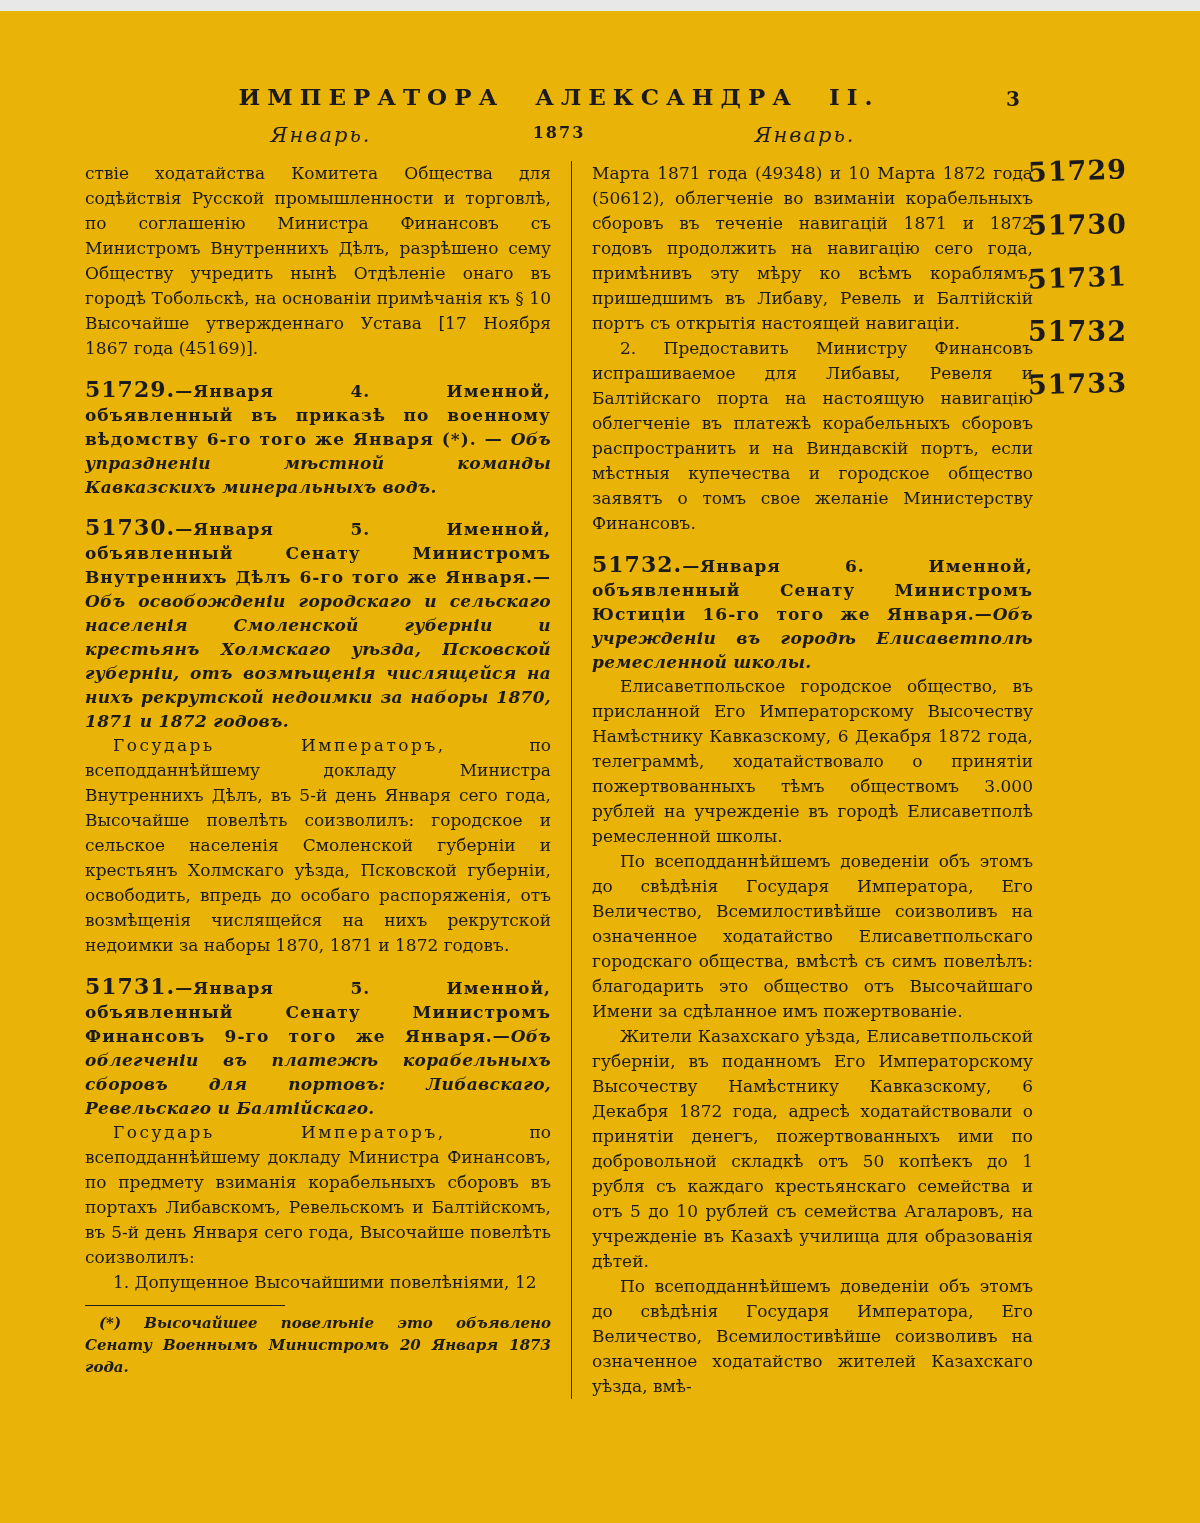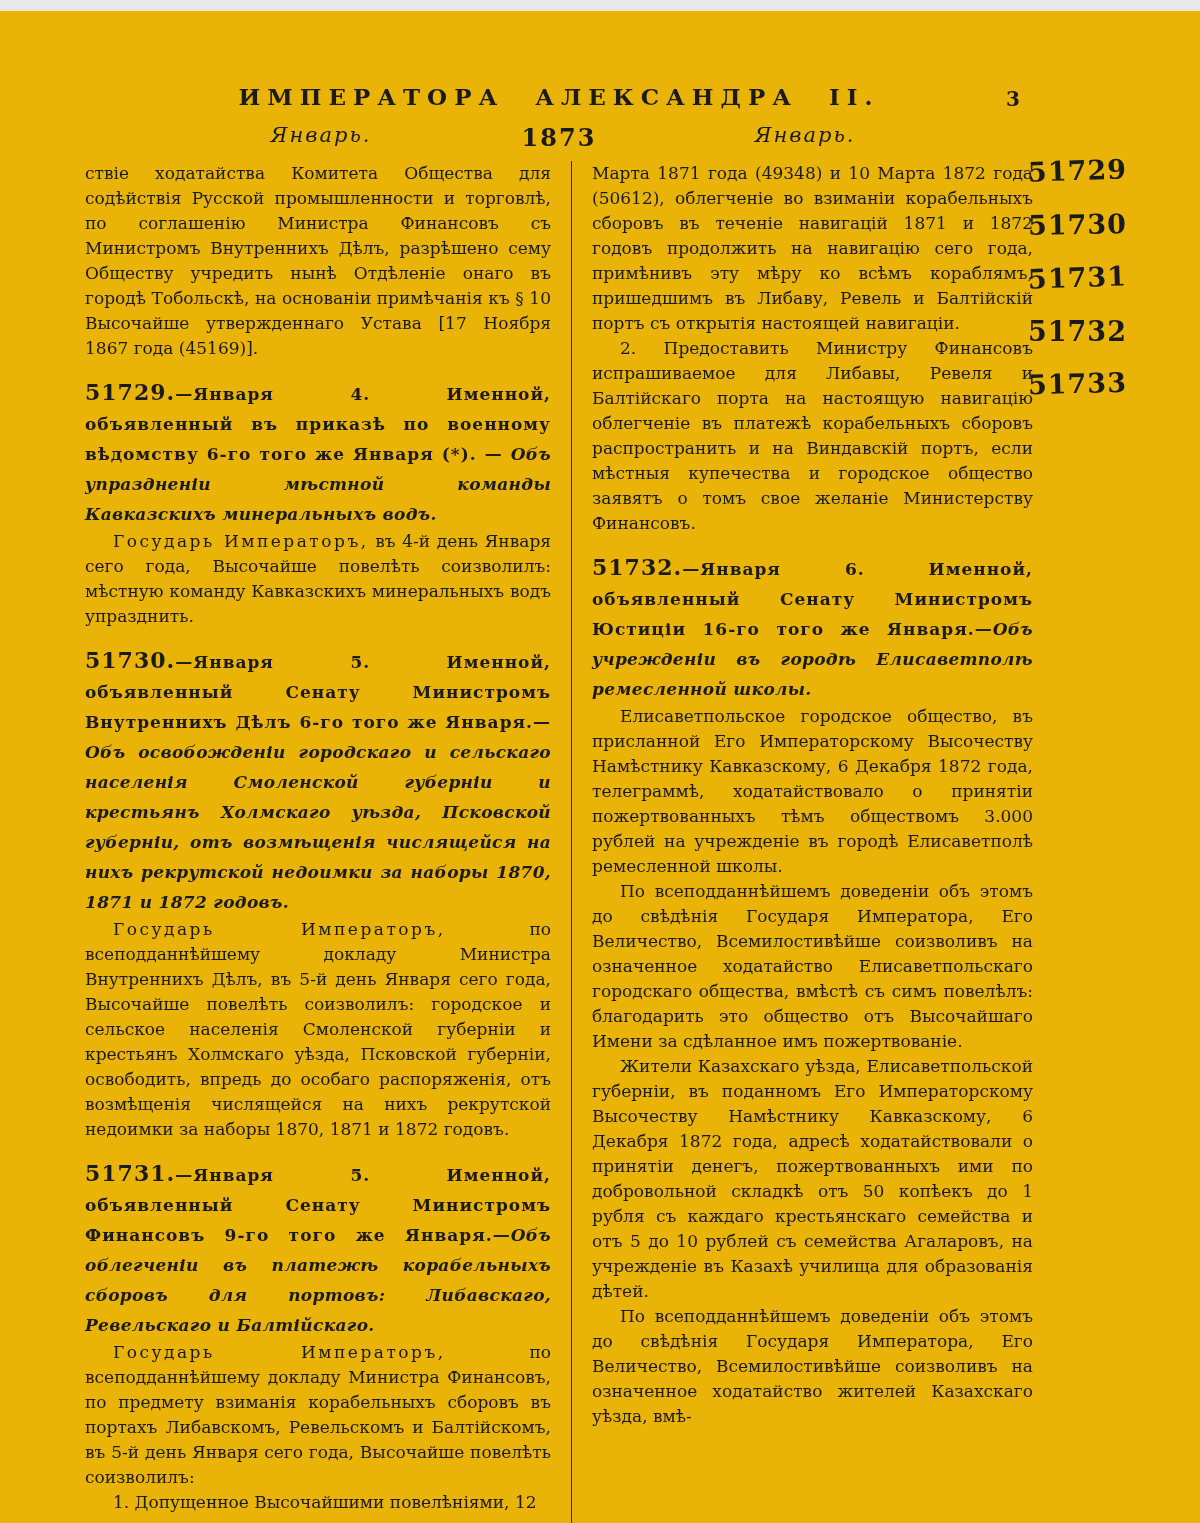--- a/index.html
+++ b/index.html
@@ -18,34 +18,34 @@
     font-size:23px;font-weight:bold;
     letter-spacing:7px;word-spacing:16px;
   }
   .page-number{
     position:absolute;top:76px;left:1006px;
     font-size:20px;font-weight:bold;
   }
   .subheader{position:absolute;top:112px;left:85px;width:948px;height:30px;}
   .month{font-style:italic;font-weight:normal;font-size:21px;letter-spacing:2px;}
   .month-left{position:absolute;left:0;width:472px;text-align:center;}
-  .year{position:absolute;left:0;width:100%;text-align:center;font-size:24px;font-weight:bold;letter-spacing:2px;}
+  .year{position:absolute;left:0;width:100%;text-align:center;font-size:16px;font-weight:bold;letter-spacing:2px;}
   .month-right{position:absolute;left:492px;width:456px;text-align:center;}
   .columns{
     position:absolute;top:150px;left:85px;width:948px;
     display:flex;align-items:stretch;
   }
   .col{font-size:17px;line-height:25px;text-align:justify;}
   .col-left{width:466px;padding-right:20px;}
   .divider{width:1px;background:#2b2b2b;}
   .col-right{width:441px;padding-left:20px;}
   p{margin:0;}
   p.body{text-indent:28px;}
   .col > p.body:first-child{text-indent:0;}
-  p.heading{margin-top:16px;line-height:30px;}
+  p.heading{margin-top:16px;line-height:24px;}
   .law-num{font-size:22px;font-weight:bold;letter-spacing:1px;}
   .law-head{font-weight:bold;letter-spacing:1px;}
   .law-subject{font-weight:bold;font-style:italic;letter-spacing:0.3px;}
   .lead{letter-spacing:2.5px;}
   .footnote-block{margin-top:10px;}
   .footnote-rule{width:200px;border-top:1.5px solid #222;margin:4px 0 6px 0;}
   p.footnote{font-size:15px;font-style:italic;line-height:22px;text-indent:14px;text-align:justify;font-weight:bold;}
   #margin-numbers div{
     position:absolute;left:1028px;
     font-size:27px;font-weight:bold;letter-spacing:1px;
@@ -65,21 +65,20 @@
   <div class="page-number">3</div>
   <div class="subheader">
     <span class="month month-left">Январь.</span>
     <span class="year">1873</span>
     <span class="month month-right">Январь.</span>
   </div>
   <div class="columns">
     <div class="col col-left">
         <p class="body">ствіе ходатайства Комитета Общества для содѣйствія Русской промышленности и торговлѣ, по соглашенію Министра Финансовъ съ Министромъ Внутреннихъ Дѣлъ, разрѣшено сему Обществу учредить нынѣ Отдѣленіе онаго въ городѣ Тобольскѣ, на основаніи примѣчанія къ § 10 Высочайше утвержденнаго Устава [17 Ноября 1867 года (45169)].</p>
         <p class="heading"><span class="law-num">51729.</span><span class="law-head">—Января 4. Именной, объявленный въ приказѣ по военному вѣдомству 6-го того же Января (*). — </span><span class="law-subject">Объ упраздненіи мѣстной команды Кавказскихъ минеральныхъ водъ.</span></p>
-        <p class="body"><span class="lead">Государь Императоръ,</span> въ 4-й день Января сего года, Высочайше повелѣть соизволилъ: мѣстную команду Кавказскихъ минеральныхъ водъ упразднить.</p>
         <p class="heading"><span class="law-num">51730.</span><span class="law-head">—Января 5. Именной, объявленный Сенату Министромъ Внутреннихъ Дѣлъ 6-го того же Января.—</span><span class="law-subject">Объ освобожденіи городскаго и сельскаго населенія Смоленской губерніи и крестьянъ Холмскаго уѣзда, Псковской губерніи, отъ возмѣщенія числящейся на нихъ рекрутской недоимки за наборы 1870, 1871 и 1872 годовъ.</span></p>
         <p class="body"><span class="lead">Государь Императоръ,</span> по всеподданнѣйшему докладу Министра Внутреннихъ Дѣлъ, въ 5-й день Января сего года, Высочайше повелѣть соизволилъ: городское и сельское населенія Смоленской губерніи и крестьянъ Холмскаго уѣзда, Псковской губерніи, освободить, впредь до особаго распоряженія, отъ возмѣщенія числящейся на нихъ рекрутской недоимки за наборы 1870, 1871 и 1872 годовъ.</p>
         <p class="heading"><span class="law-num">51731.</span><span class="law-head">—Января 5. Именной, объявленный Сенату Министромъ Финансовъ 9-го того же Января.—</span><span class="law-subject">Объ облегченіи въ платежѣ корабельныхъ сборовъ для портовъ: Либавскаго, Ревельскаго и Балтійскаго.</span></p>
         <p class="body"><span class="lead">Государь Императоръ,</span> по всеподданнѣйшему докладу Министра Финансовъ, по предмету взиманія корабельныхъ сборовъ въ портахъ Либавскомъ, Ревельскомъ и Балтійскомъ, въ 5-й день Января сего года, Высочайше повелѣть соизволилъ:</p>
         <p class="body">1. Допущенное Высочайшими повелѣніями, 12</p>
         <div class="footnote-block">
           <div class="footnote-rule"></div>
           <p class="footnote">(*) Высочайшее повелѣніе это объявлено Сенату Военнымъ Министромъ 20 Января 1873 года.</p>
         </div>
       </div>

